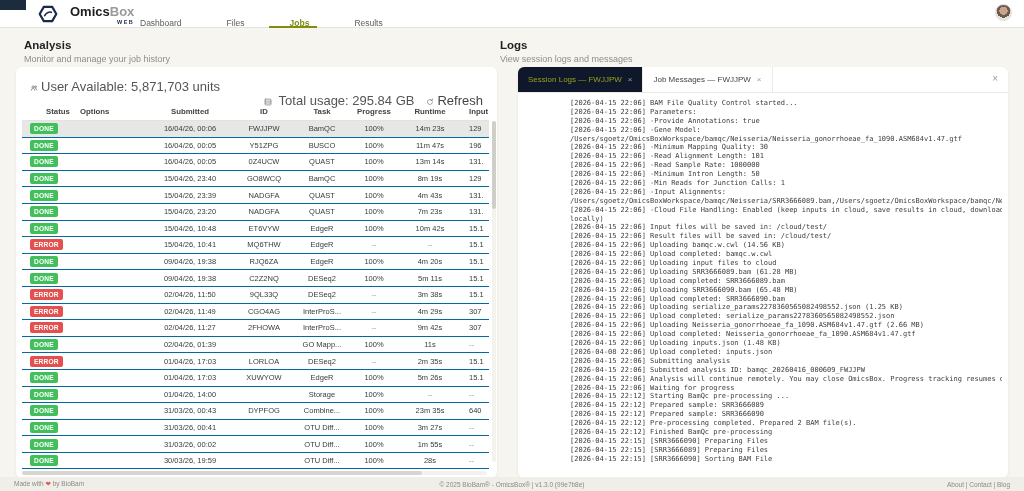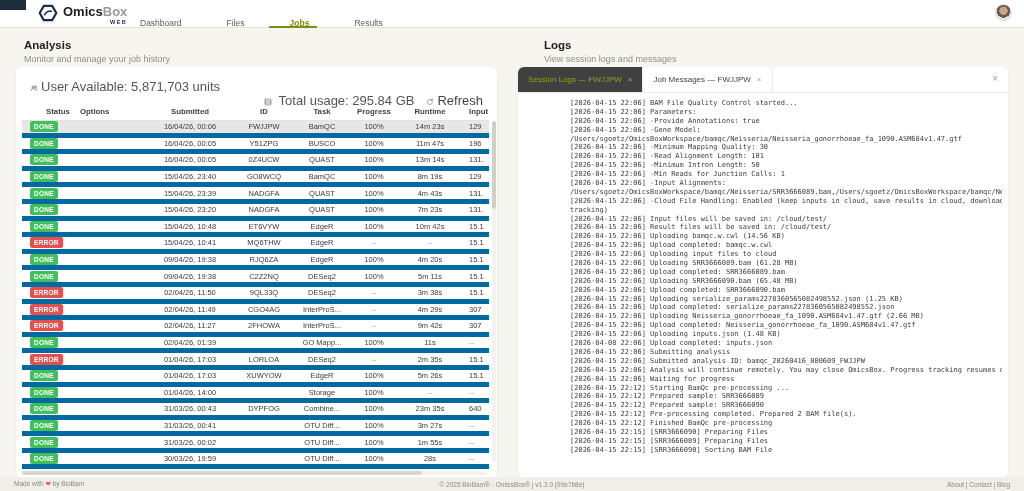--- a/index.html
+++ b/index.html
@@ -2,56 +2,56 @@
 <html><head>
 <meta charset="utf-8">
 <style>
   * { margin:0; padding:0; box-sizing:border-box; }
   html,body { width:1024px; height:491px; overflow:hidden; }
   body { font-family:"Liberation Sans", sans-serif; background:#f6f5f0; position:relative; color:#333; }
 
   
   .topbar { position:absolute; top:0; left:0; right:0; height:28px; background:#fff; border-bottom:1px solid #e4e3de; z-index:5; }
   .corner-artifact { position:absolute; top:0; left:0; width:26px; height:10px; background:#1d2c3c; z-index:6; }
-  .logo { position:absolute; left:38px; top:3px; display:flex; align-items:flex-start; gap:5px; }
+  .logo { position:absolute; left:38px; top:3px; display:flex; align-items:center; gap:12px; }
   .logo svg { width:20px; height:20px; }
   .logo-text { line-height:1; }
   .logo-text .b1 { font-size:13px; font-weight:bold; color:#1c1c1c; }
   .logo-text .b2 { font-size:13px; font-weight:bold; color:#9a9a99; }
   .logo-text .web { display:block; text-align:right; font-size:5.5px; letter-spacing:1.5px; color:#17294e; font-weight:bold; margin-top:1px; }
   .nav { position:absolute; left:125px; top:0; height:28px; display:flex; align-items:flex-end; gap:28px; }
   .nav-item { display:flex; align-items:center; gap:4px; font-size:8.5px; color:#5c5c5c; cursor:pointer; position:relative; padding:0 2px; }
   .nav-item svg { width:9px; height:9px; stroke:#8a8a88; }
   .nav-item.active { color:#7f8d12; font-weight:bold; }
   .nav-item.active svg { stroke:#7f8d12; }
   .nav-item.active::after { content:""; position:absolute; left:-6px; right:-6px; bottom:0; height:2px; background:#7f8d12; }
   .avatar { position:absolute; right:12px; top:4px; width:17px; height:17px; border-radius:50%; background:radial-gradient(circle at 50% 38%, #caa58a 0 34%, #6c5a4d 35% 58%, #e8e4de 59%); border:1px solid #ddd; cursor:pointer; }
 
   
   .sec-head { position:absolute; top:39px; }
   .sec-head .t { font-size:11.5px; font-weight:bold; color:#222; }
   .sec-head .s { font-size:9px; color:#8f8e8a; margin-top:3px; }
   #analysis-head { left:24px; }
-  #logs-head { left:544px; }
+  #logs-head { left:500px; }
 
   
   .card { position:absolute; top:67px; background:#fff; border-radius:6px; box-shadow:0 1px 3px rgba(0,0,0,.07); }
   #analysis-card { left:16px; width:481px; height:411px; }
   #logs-card { left:518px; width:490px; height:411px; }
 
   
   .usage-row { position:absolute; top:10px; left:14px; right:14px; height:18px; display:flex; align-items:center; font-size:13px; color:#555; }
   .usage-row svg { width:8px; height:8px; stroke:#777; margin-right:3px; vertical-align:-1px; }
   .usage-left { display:flex; align-items:center; }
   .usage-right { margin-left:auto; display:flex; align-items:center; gap:12px;margin-top:28px; }
   .refresh-btn { display:flex; align-items:center; cursor:pointer; color:#444; }
 
   
   .tablewrap { position:absolute; top:36px; left:6px; right:8px; bottom:8px; overflow:hidden; }
-  .trow { display:flex; align-items:center; height:16.6px; border-bottom:5px solid #0369a1; font-size:7.5px; color:#3a3a3a; }
+  .trow { display:flex; align-items:center; height:16.6px; border-bottom:1px solid #0369a1; font-size:7.5px; color:#3a3a3a; }
   .trow.header { height:18px; font-size:7.8px; font-weight:bold; color:#444; border-bottom:1px solid #e2e2e0; }
   .trow.selected { background:#e7e7e5; }
   .trow > div { flex:none; overflow:hidden; white-space:nowrap; }
   .c-status { width:58px; padding-left:8px; }
   .c-options { width:66px; display:flex; gap:4px; align-items:center; }
   .c-submitted { width:88px; text-align:center; }
   .c-id { width:60px; text-align:center; }
   .c-task { width:56px; text-align:center; }
   .c-progress { width:48px; text-align:center; }
   .c-runtime { width:64px; text-align:center; }
@@ -66,21 +66,21 @@
 
   
   .vscroll { position:absolute; top:54px; right:1px; width:4px; bottom:16px; background:#f3f2ee; border-radius:2px; }
   .vscroll .thumb { position:absolute; top:0; left:0; width:4px; height:88px; background:#cfcec9; border-radius:2px; }
   .hscroll { position:absolute; left:6px; right:10px; bottom:3px; height:4px; background:#f3f2ee; border-radius:2px; }
   .hscroll .thumb { position:absolute; top:0; left:0; height:4px; width:86%; background:#d6d5d0; border-radius:2px; }
 
   
   .tabsbar { position:absolute; top:0; left:0; right:0; height:26px; border-bottom:1px solid #eceae5; display:flex; border-radius:6px 6px 0 0; overflow:hidden; }
   .tab { display:flex; align-items:center; gap:6px; padding:0 10px; font-size:8px; color:#444; border-right:1px solid #eceae5; cursor:pointer; background:#fff; }
-  .tab.active { background:#404040; color:#96a11d; }
+  .tab.active { background:#0f172a; color:#96a11d; }
   .tab .tab-close { color:#a0a09c; font-size:8px; cursor:pointer; }
   .panel-close { position:absolute; top:7px; right:10px; font-size:10px; color:#9a9a96; cursor:pointer; line-height:1; }
   .logbody { position:absolute; top:32px; left:11px; right:6px; bottom:4px; overflow:hidden; }
   .logline { font-family:"DejaVu Sans Mono", monospace; font-size:7px; line-height:8.9px; height:8.9px; white-space:pre; overflow:hidden; color:#3c3c3c;margin-left:41px; }
 
   
   .footer { position:absolute; left:0; right:0; bottom:0; height:14px; background:#efeee9; font-size:6.5px; color:#8b8a85; display:flex; align-items:center; }
   .foot-left { position:absolute; left:14px; }
   .foot-center { position:absolute; left:0; right:0; text-align:center; }
   .foot-right { position:absolute; right:14px; }
@@ -695,26 +695,27 @@
     </div>
   <div class="panel-close">×</div>
   <div class="logbody" id="log-body">
       <div class="logline">[2026-04-15 22:06] BAM File Quality Control started...</div>
       <div class="logline">[2026-04-15 22:06] Parameters:</div>
       <div class="logline">[2026-04-15 22:06] -Provide Annotations: true</div>
       <div class="logline">[2026-04-15 22:06] -Gene Model:</div>
       <div class="logline">/Users/sgoetz/OmicsBoxWorkspace/bamqc/Neisseria/Neisseria_gonorrhoeae_fa_1090.ASM684v1.47.gtf</div>
       <div class="logline">[2026-04-15 22:06] -Minimum Mapping Quality: 30</div>
       <div class="logline">[2026-04-15 22:06] -Read Alignment Length: 101</div>
+      <div class="logline">[2026-04-15 22:06] -Read Sample Rate: 1000000</div>
       <div class="logline">[2026-04-15 22:06] -Minimum Intron Length: 50</div>
       <div class="logline">[2026-04-15 22:06] -Min Reads for Junction Calls: 1</div>
       <div class="logline">[2026-04-15 22:06] -Input Alignments:</div>
       <div class="logline">/Users/sgoetz/OmicsBoxWorkspace/bamqc/Neisseria/SRR3666089.bam,/Users/sgoetz/OmicsBoxWorkspace/bamqc/Neisseria/SRR3666090.bam</div>
       <div class="logline">[2026-04-15 22:06] -Cloud File Handling: Enabled (keep inputs in cloud, save results in cloud, download outputs</div>
-      <div class="logline">tracking)</div>
+      <div class="logline">locally)</div>
       <div class="logline">[2026-04-15 22:06] Input files will be saved in: /cloud/test/</div>
       <div class="logline">[2026-04-15 22:06] Result files will be saved in: /cloud/test/</div>
       <div class="logline">[2026-04-15 22:06] Uploading bamqc.w.cwl (14.56 KB)</div>
       <div class="logline">[2026-04-15 22:06] Upload completed: bamqc.w.cwl</div>
       <div class="logline">[2026-04-15 22:06] Uploading input files to cloud</div>
       <div class="logline">[2026-04-15 22:06] Uploading SRR3666089.bam (61.28 MB)</div>
       <div class="logline">[2026-04-15 22:06] Upload completed: SRR3666089.bam</div>
       <div class="logline">[2026-04-15 22:06] Uploading SRR3666090.bam (65.48 MB)</div>
       <div class="logline">[2026-04-15 22:06] Upload completed: SRR3666090.bam</div>
       <div class="logline">[2026-04-15 22:06] Uploading serialize_params2278360565082498552.json (1.25 KB)</div>

